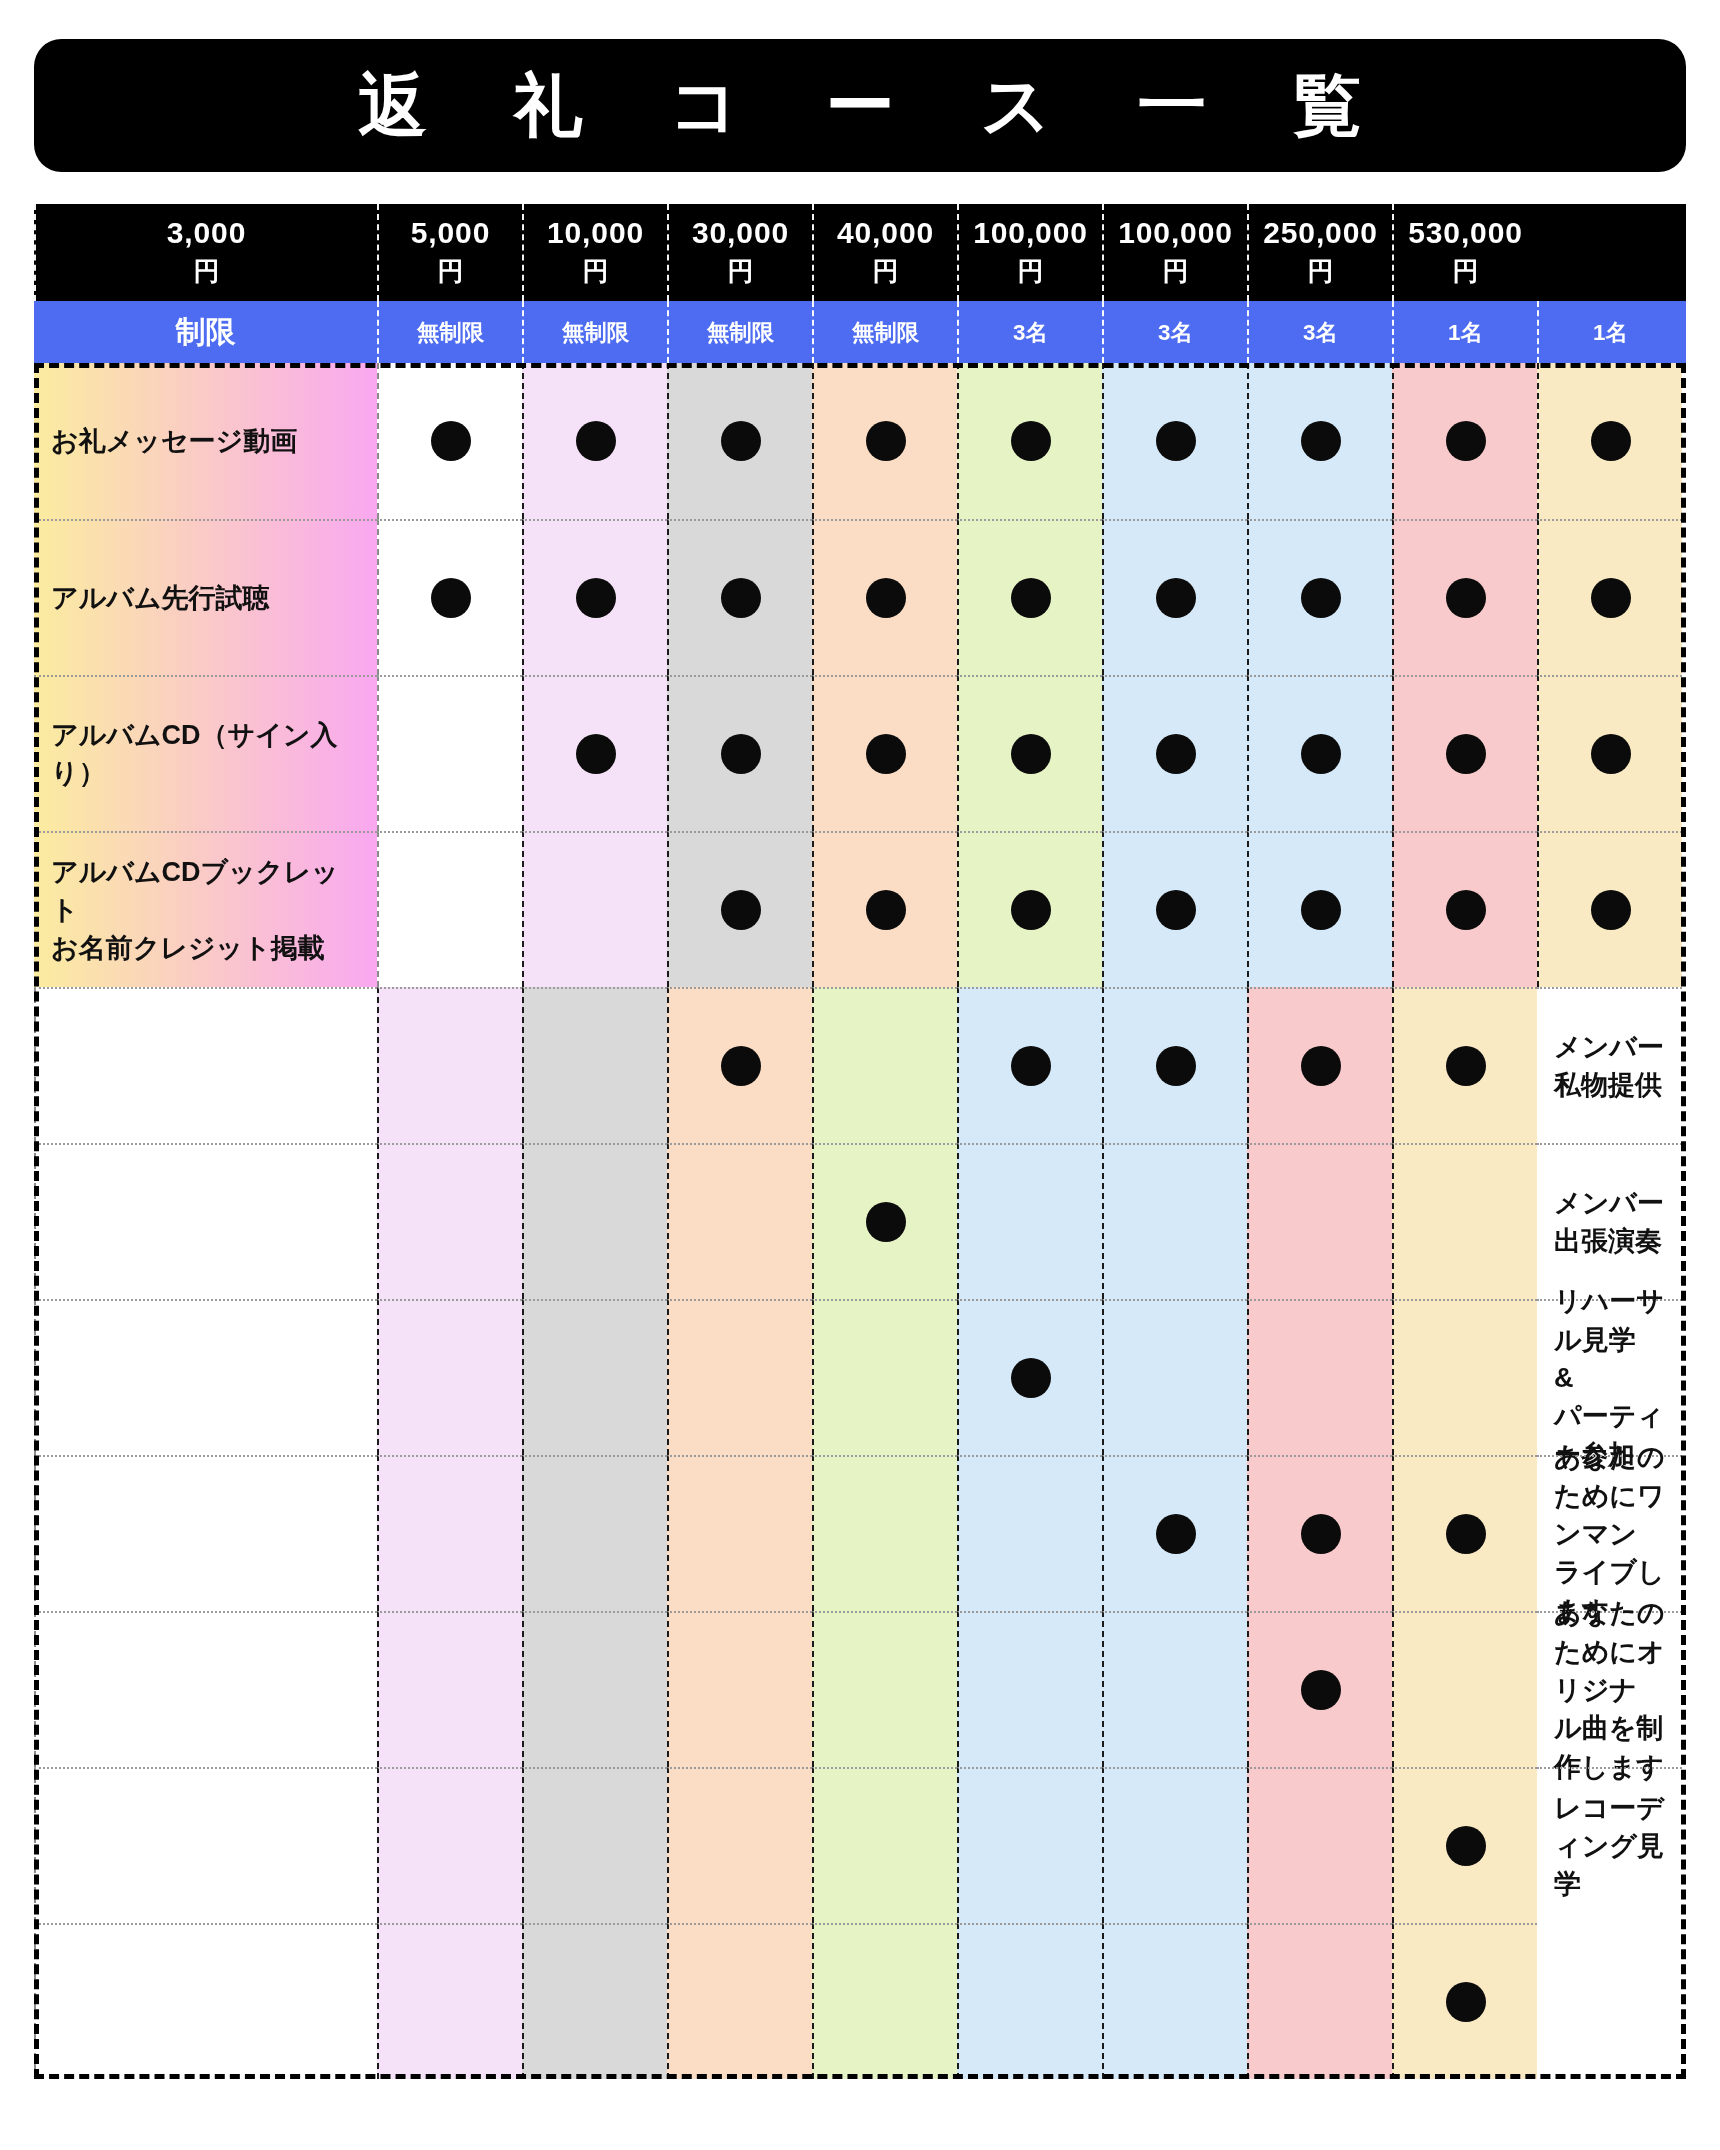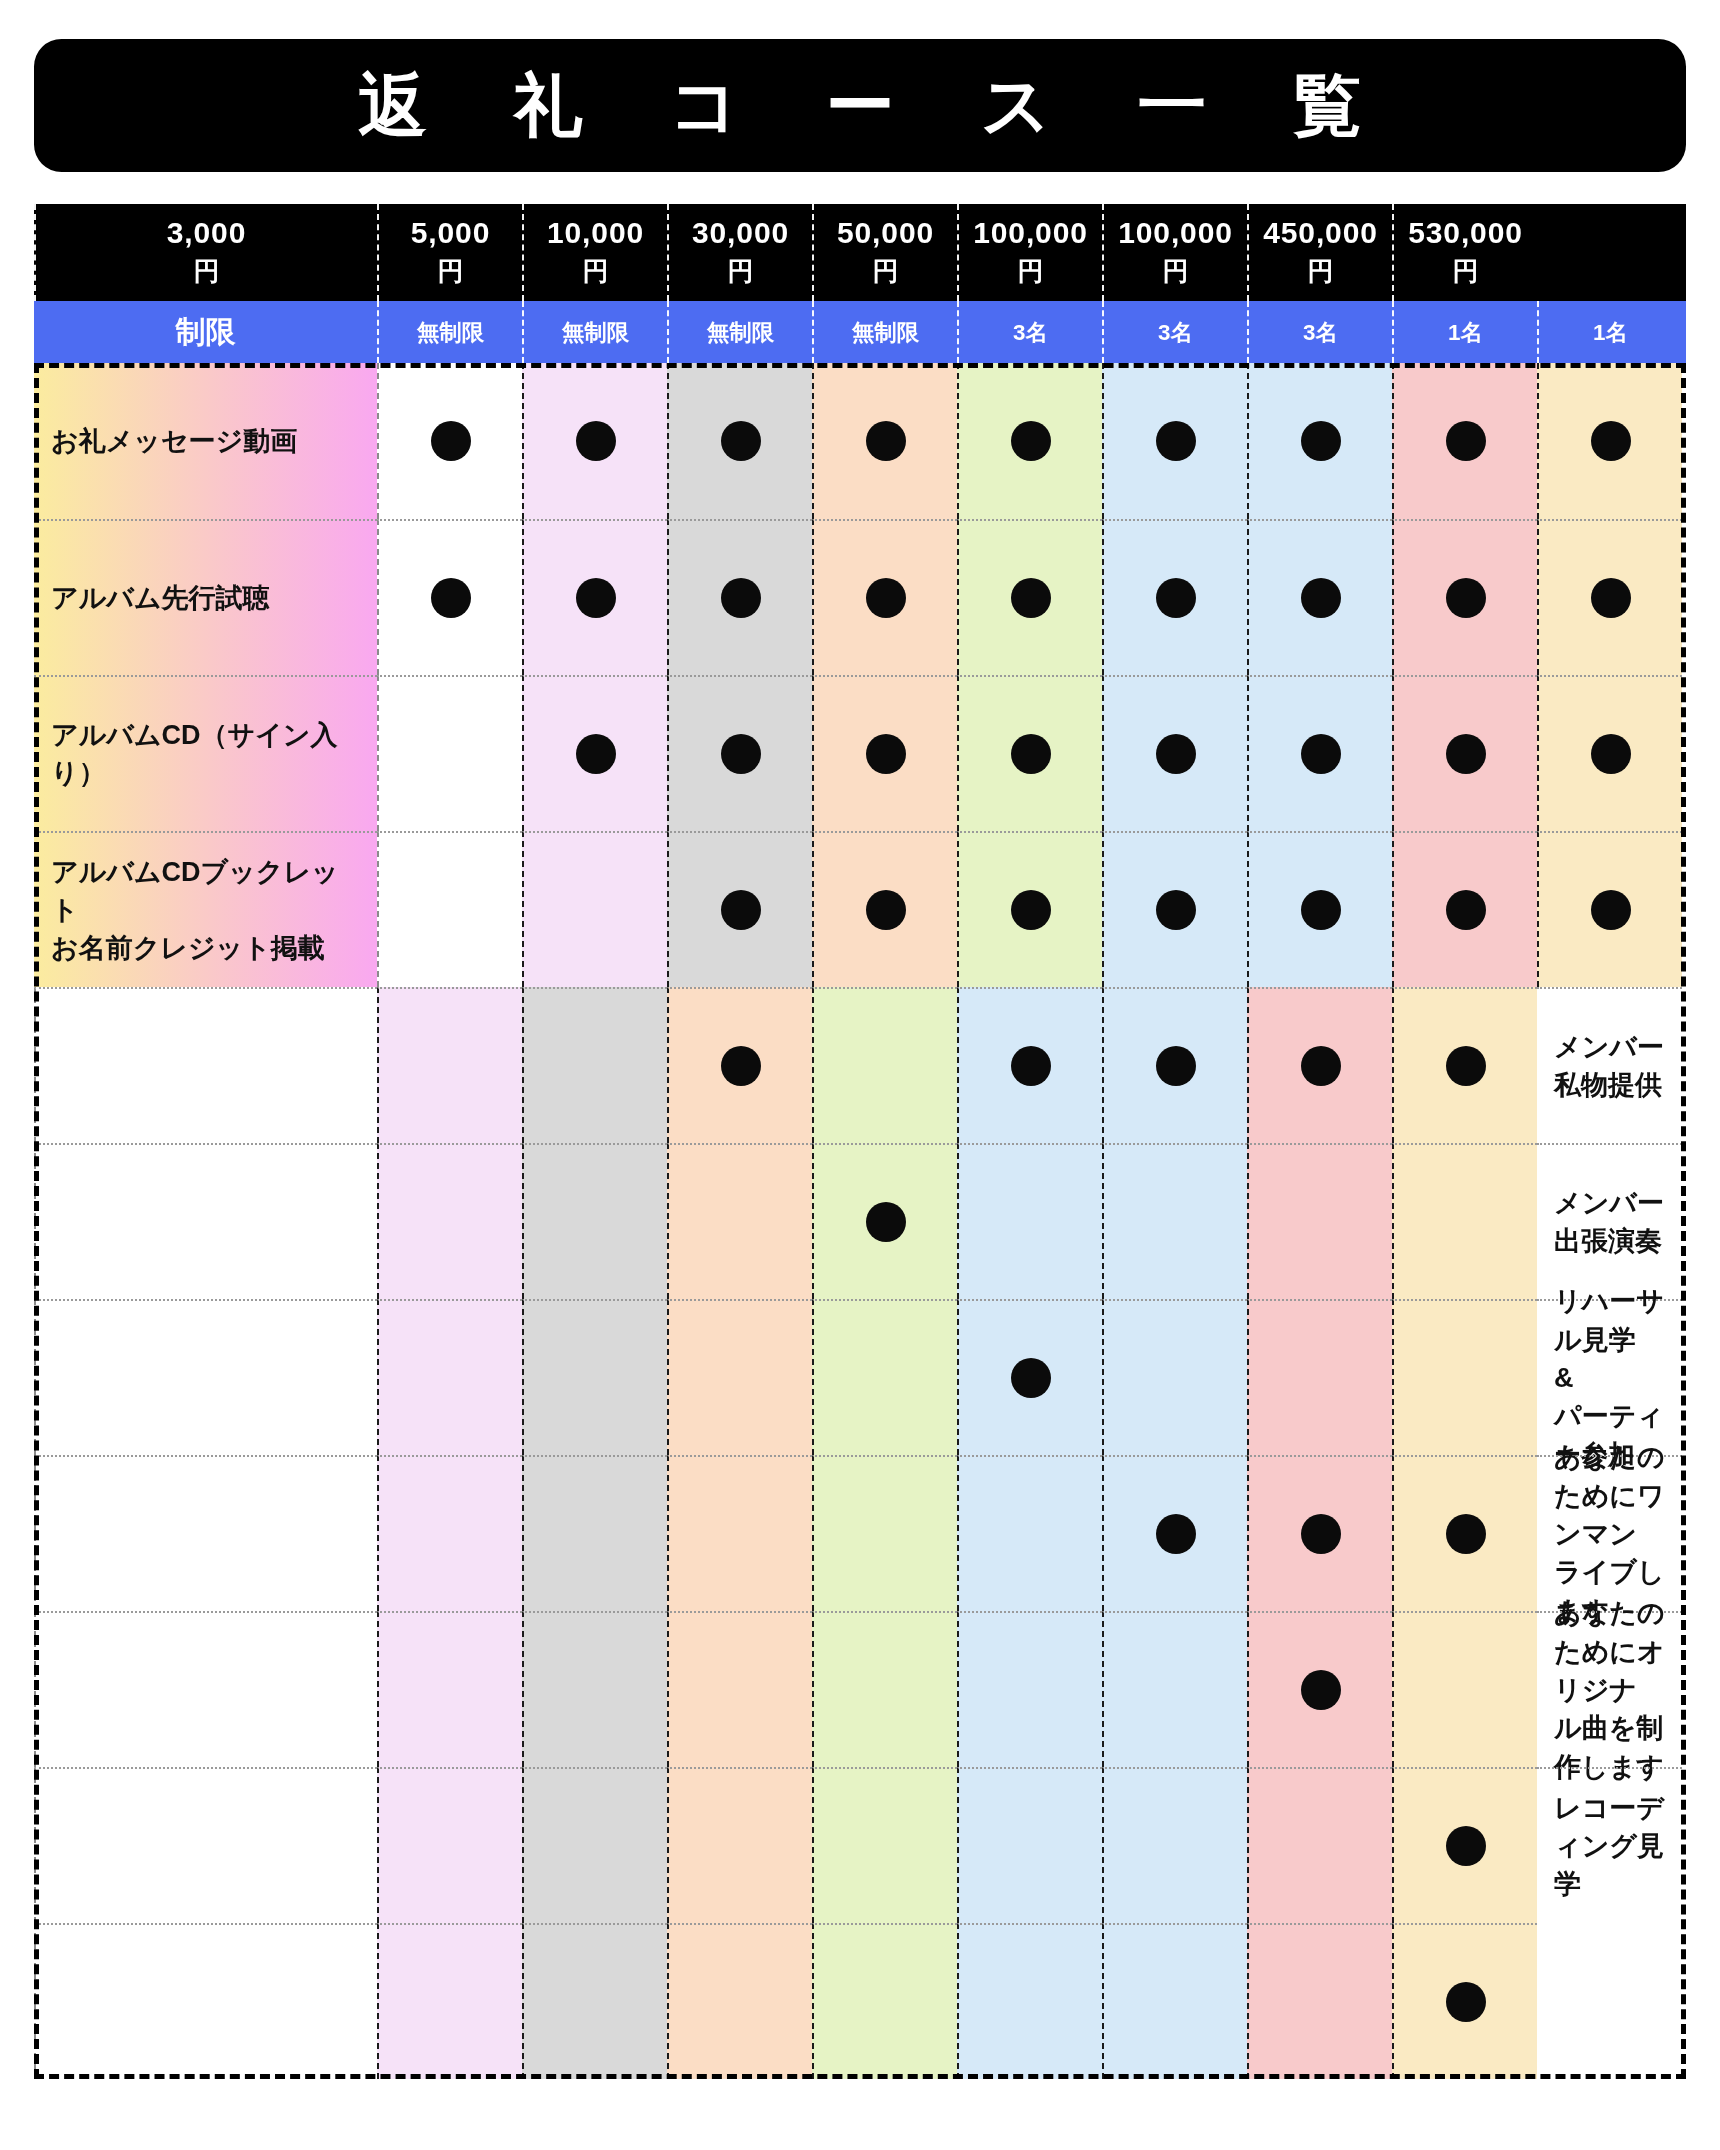--- a/index.html
+++ b/index.html
@@ -73,33 +73,33 @@
       </div>
       <div class="hcell">
         <span class="price">10,000</span>
         <span class="unit">円</span>
       </div>
       <div class="hcell">
         <span class="price">30,000</span>
         <span class="unit">円</span>
       </div>
       <div class="hcell">
-        <span class="price">50,000</span>
+        <span class="price">40,000</span>
         <span class="unit">円</span>
       </div>
       <div class="hcell">
         <span class="price">100,000</span>
         <span class="unit">円</span>
       </div>
       <div class="hcell">
         <span class="price">100,000</span>
         <span class="unit">円</span>
       </div>
       <div class="hcell">
-        <span class="price">450,000</span>
+        <span class="price">250,000</span>
         <span class="unit">円</span>
       </div>
       <div class="hcell">
         <span class="price">530,000</span>
         <span class="unit">円</span>
       </div>
     </div>
   <div class="grid limit-row">
     <div class="corner">制限</div>
   <div class="lcell">無制限</div>

